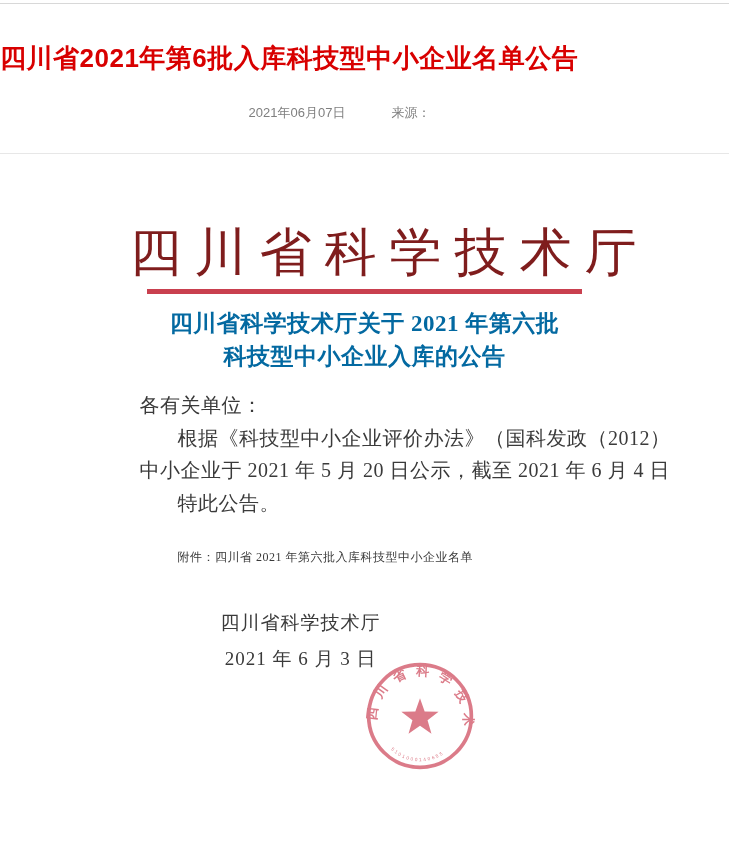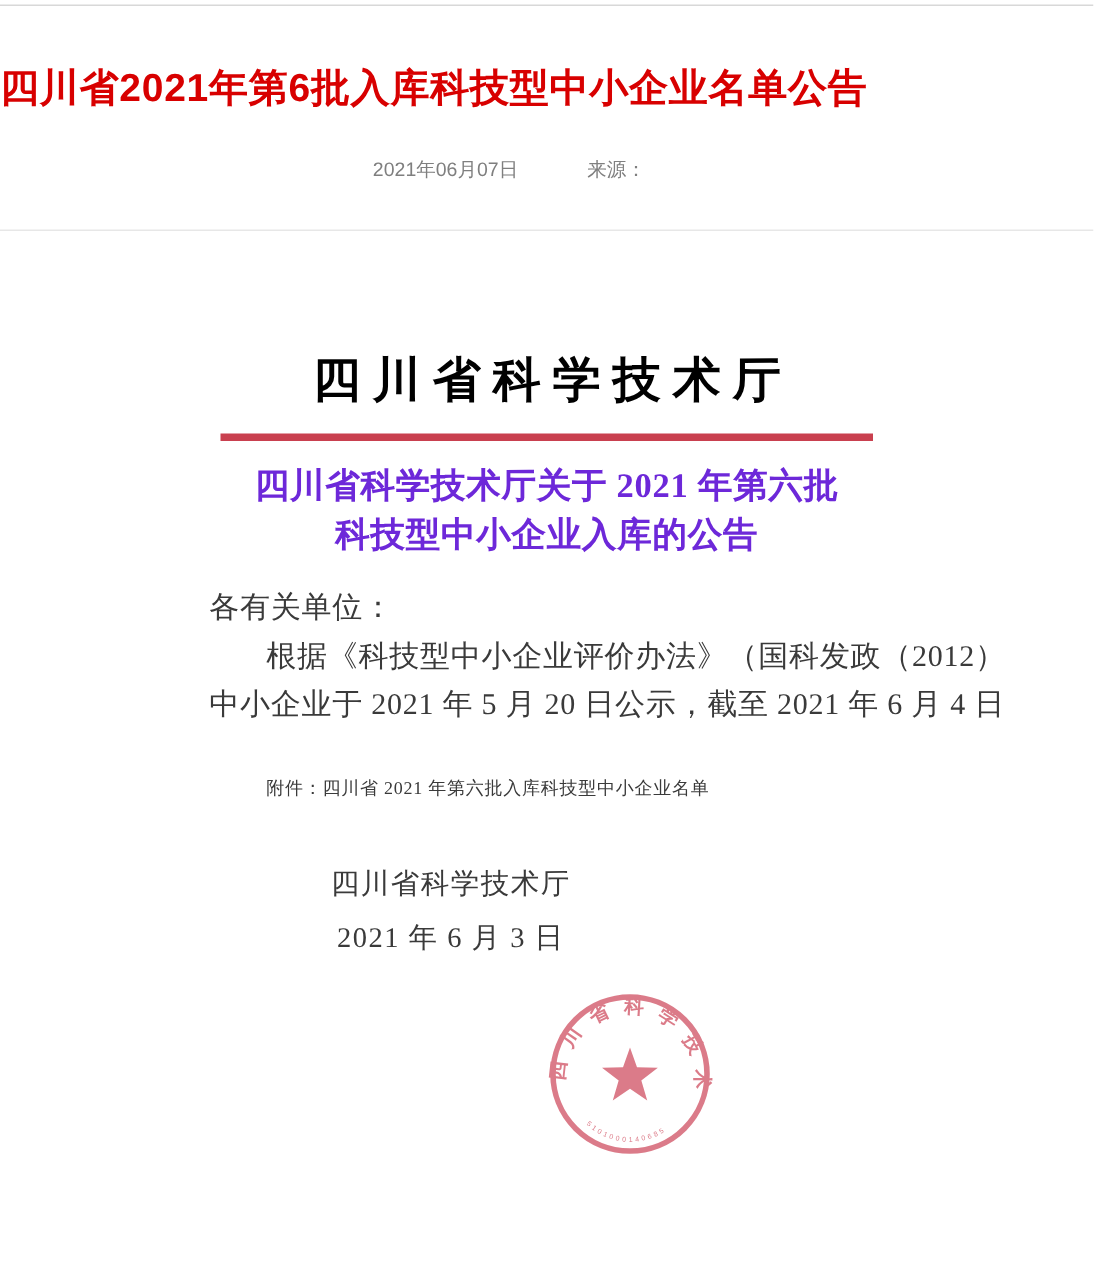--- a/index.html
+++ b/index.html
@@ -43,40 +43,40 @@
   .doc {
     position: relative;
     width: 470px;
     margin: 0 auto;
     padding-top: 76px;
     font-family: "Liberation Serif", "DejaVu Serif", serif;
     color: #3a3a3a;
   }
   .letterhead {
     text-align: center;
-    font-size: 32px;
+    font-size: 52px;
     line-height: 46px;
-    font-weight: bold;
-    color: #000000;
+    font-weight: normal;
+    color: #7f1d1d;
     white-space: nowrap;
   }
   .double-rule {
     margin: 13px auto 0;
     width: 435px;
     height: 2px;
     border-top: 3px solid #c9404f;
     border-bottom: 2px solid #c9404f;
   }
   .doc-title {
     margin-top: 13px;
     text-align: center;
     font-size: 23px;
     line-height: 33px;
     font-weight: bold;
-    color: #6d28d9;
+    color: #0369a1;
     letter-spacing: 0.5px;
   }
   .doc-body {
     margin-top: 16px;
     padding-left: 10px;
     font-size: 20px;
     line-height: 32.5px;
     letter-spacing: 0.5px;
   }
   .doc-line { white-space: nowrap; }
@@ -129,20 +129,21 @@
 
   <div class="doc-title">
     <div>四川省科学技术厅关于 2021 年第六批</div>
     <div>科技型中小企业入库的公告</div>
   </div>
 
   <div class="doc-body">
     <div class="doc-line">各有关单位：</div>
     <div class="doc-line indent">根据《科技型中小企业评价办法》（国科发政（2012）</div>
     <div class="doc-line">中小企业于 2021 年 5 月 20 日公示，截至 2021 年 6 月 4 日</div>
+    <div class="doc-line indent">特此公告。</div>
   </div>
 
   <div class="attachment-line">附件：四川省 2021 年第六批入库科技型中小企业名单</div>
 
   <div class="signature">
     <div>四川省科学技术厅</div>
     <div>2021 年 6 月 3 日</div>
   </div>
 </div>
 

